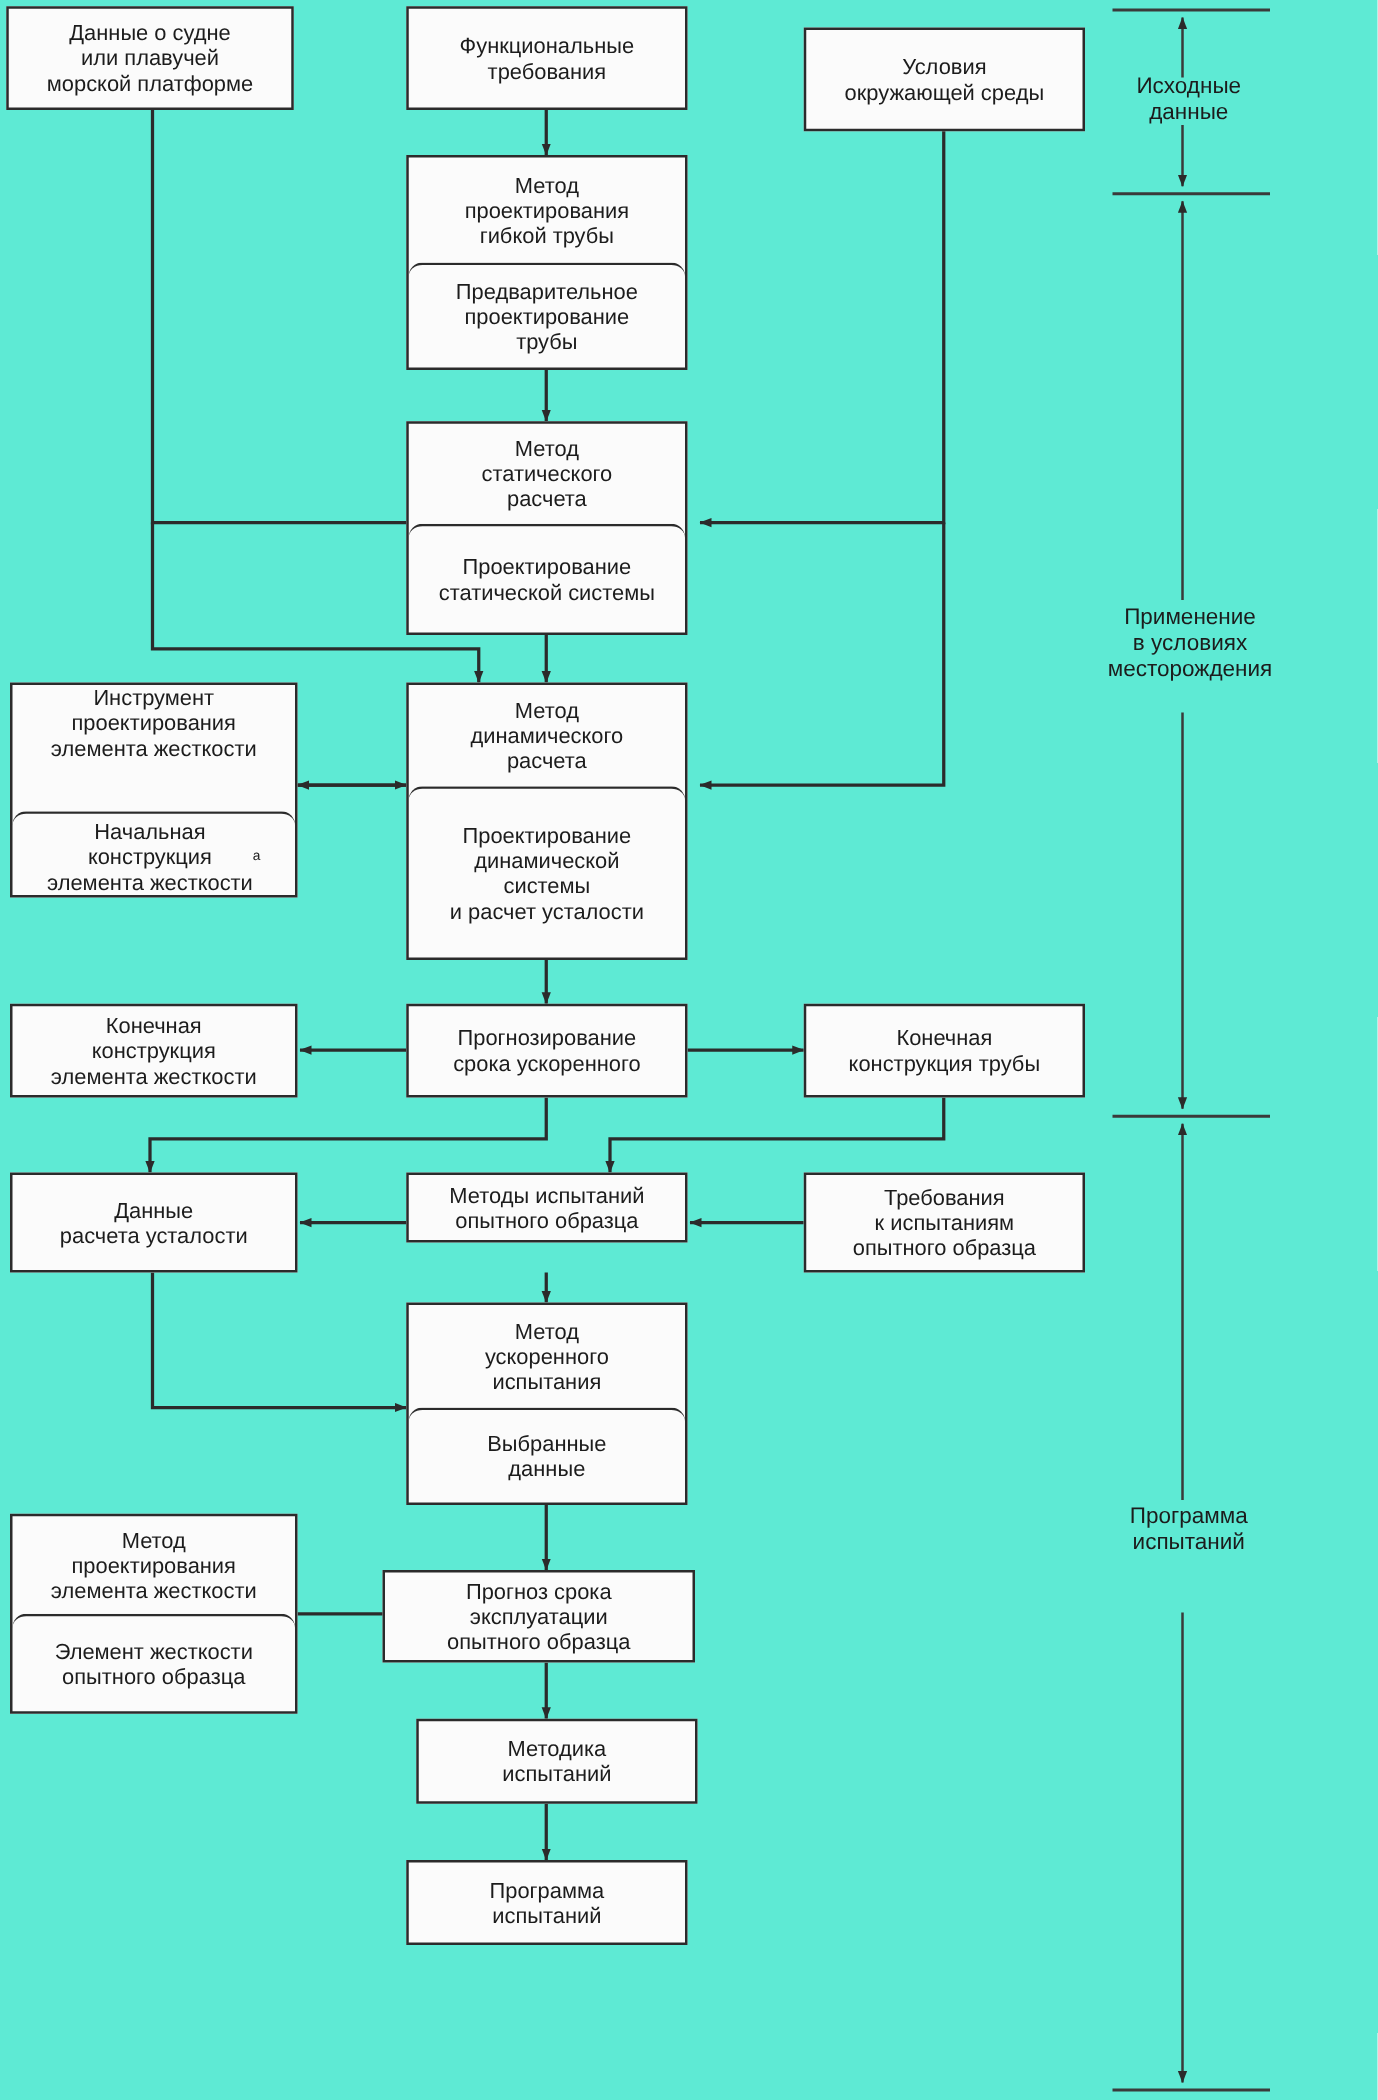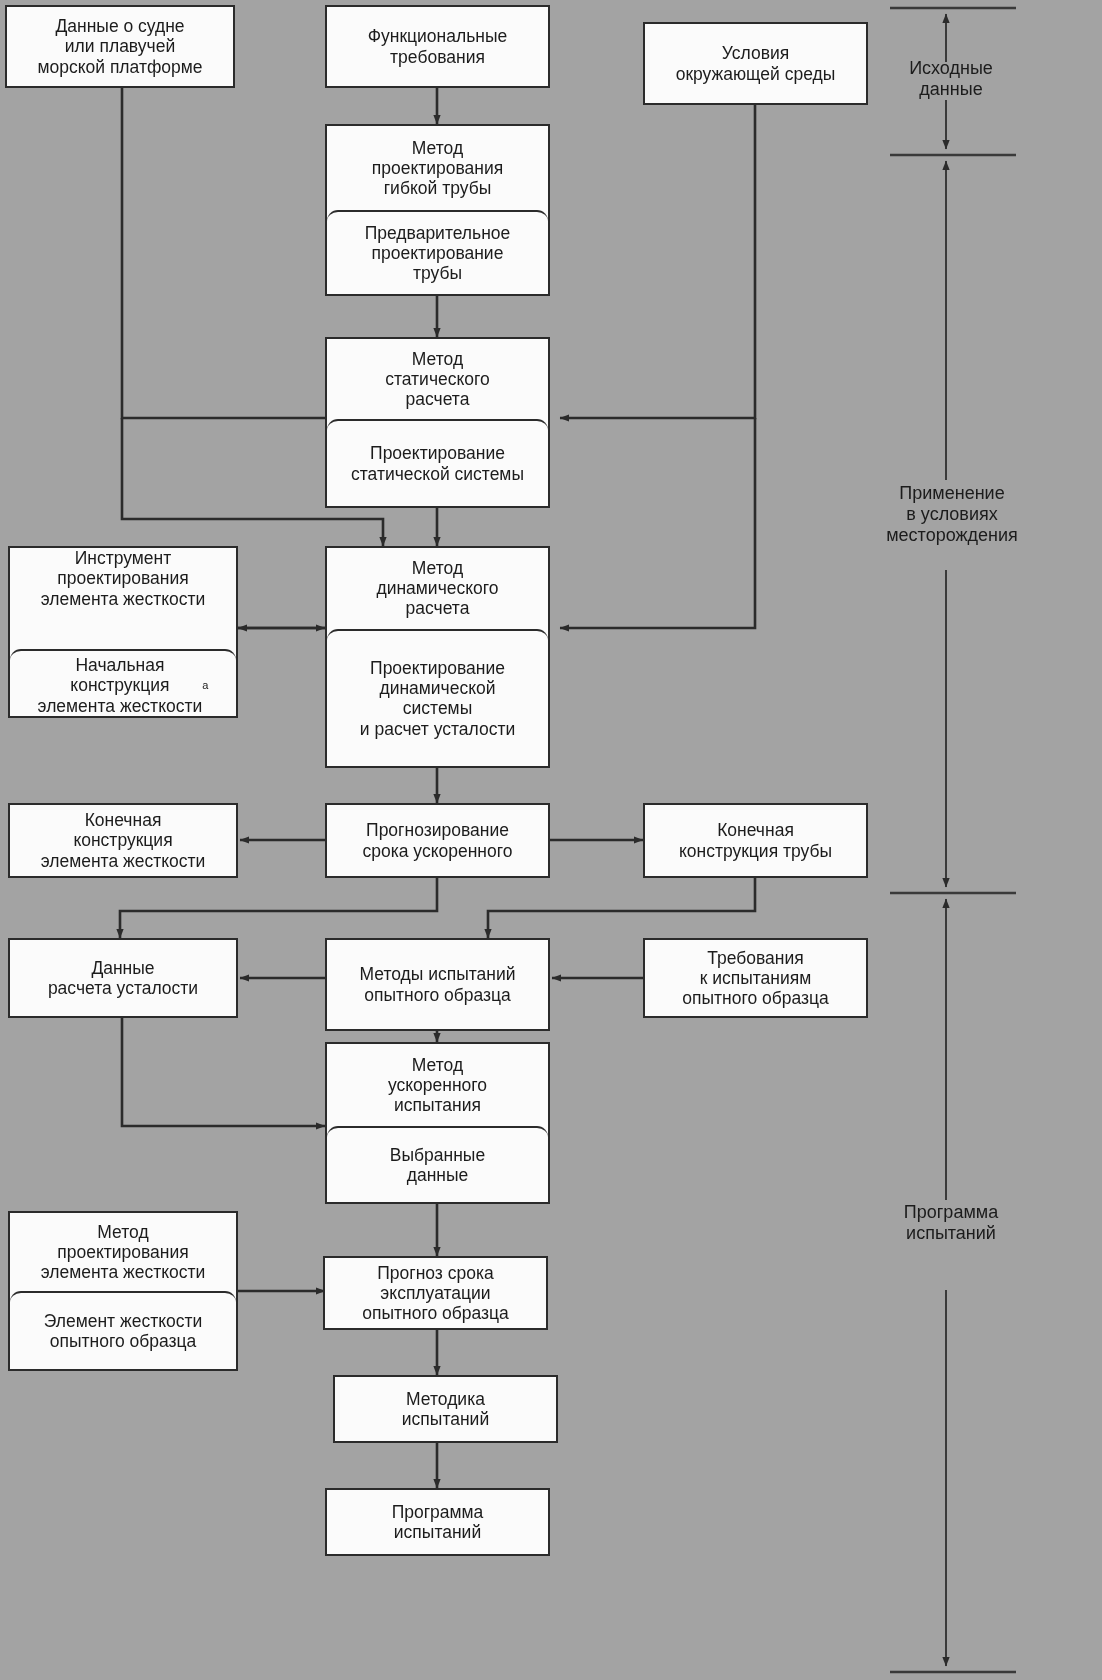--- a/index.html
+++ b/index.html
@@ -1,17 +1,17 @@
 <!DOCTYPE html>
 <html><head>
 <meta charset="utf-8">
 <style>
   html,body{margin:0;padding:0;background:#f7f7f7;}
   body{font-family:"Liberation Sans", sans-serif;}
-  #stage{position:relative;width:1102px;height:1680px;background:#a3a3a3;overflow:hidden;}
+  #stage{position:relative;width:1102px;height:1680px;background:#5eead4;overflow:hidden;}
   svg.layer{position:absolute;left:0;top:0;width:1102px;height:1680px;}
   .node{position:absolute;box-sizing:border-box;background:#fbfbfb;border:2.5px solid #2b2b2b;
         display:flex;flex-direction:column;align-items:center;justify-content:center;
         text-align:center;color:#1c1c1c;font-size:17.5px;line-height:1.16;}
   .node .seg{width:100%;box-sizing:border-box;display:flex;align-items:center;justify-content:center;
              text-align:center;padding:4px 6px;}
   .node .seg + .seg{border-top:2.5px solid #2b2b2b;border-radius:11px;}
   .bracket-label{position:absolute;text-align:center;color:#1c1c1c;font-size:18px;line-height:1.18;}
   sup{font-size:11px;vertical-align:super;}
 </style>
@@ -158,21 +158,21 @@
   <div class="node" style="left:643px;top:803px;width:225px;height:75px;">
     <div class="seg" style="white-space:pre-line;">Конечная
 конструкция трубы</div>
   </div>
 
   <div class="node" style="left:8px;top:938px;width:230px;height:80px;">
     <div class="seg" style="white-space:pre-line;">Данные
 расчета усталости</div>
   </div>
 
-  <div class="node" style="left:325px;top:938px;width:225px;height:93px;">
+  <div class="node" style="left:325px;top:938px;width:225px;height:56px;">
     <div class="seg" style="white-space:pre-line;">Методы испытаний
 опытного образца</div>
   </div>
 
   <div class="node" style="left:643px;top:938px;width:225px;height:80px;">
     <div class="seg" style="white-space:pre-line;">Требования
 к испытаниям
 опытного образца</div>
   </div>
 
@@ -185,21 +185,21 @@
   </div>
 
   <div class="node" style="left:8px;top:1211px;width:230px;height:160px;">
     <div class="seg" style="white-space:pre-line;height:50%;">Метод
 проектирования
 элемента жесткости</div>
     <div class="seg" style="white-space:pre-line;height:50%;">Элемент жесткости
 опытного образца</div>
   </div>
 
-  <div class="node" style="left:323px;top:1256px;width:225px;height:74px;">
+  <div class="node" style="left:306px;top:1256px;width:250px;height:74px;">
     <div class="seg" style="white-space:pre-line;">Прогноз срока
 эксплуатации
 опытного образца</div>
   </div>
 
   <div class="node" style="left:333px;top:1375px;width:225px;height:68px;">
     <div class="seg" style="white-space:pre-line;">Методика
 испытаний</div>
   </div>
 

